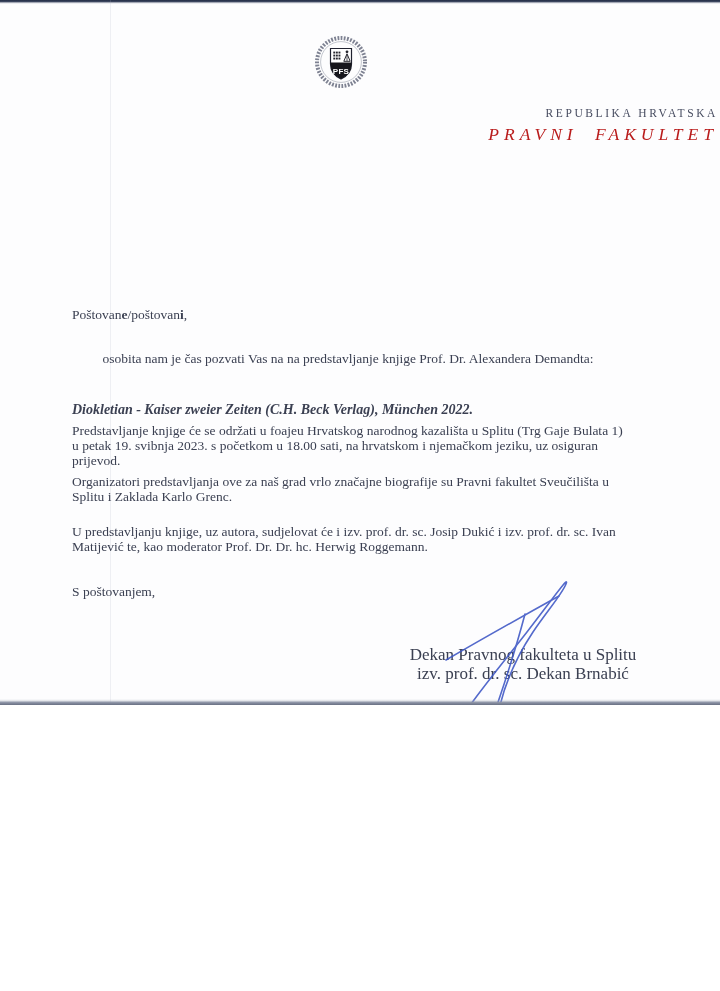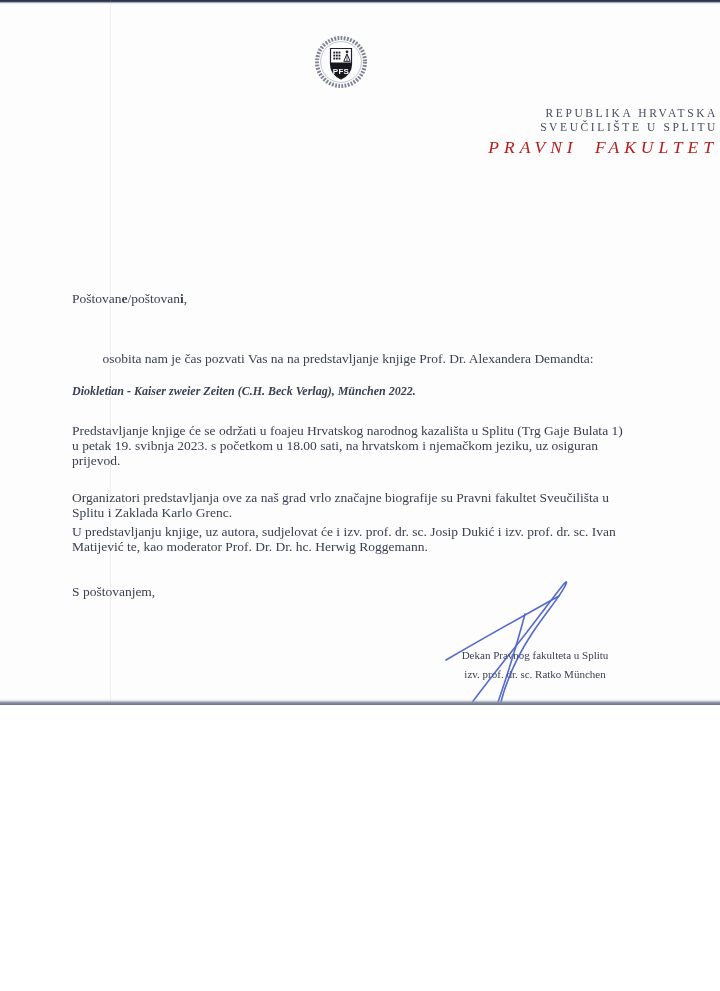--- a/index.html
+++ b/index.html
@@ -32,32 +32,32 @@
   .h-small { font-size:11.5px; line-height:13.5px; letter-spacing:2.6px; }
   .h-faculty {
     font-size:17.5px; font-style:italic; letter-spacing:5px; word-spacing:8px;
     margin-top:3px; color:#b91c1c;
   }
   
   .para {
     position:absolute; left:72px; width:552px;
     font-size:13.5px; line-height:15px; white-space:pre-wrap;
   }
-  .salutation   { top:277px; }
+  .salutation   { top:293px; }
   .salutation b { font-weight:700; }
   .intro        { top:337px;text-align:center; }
-  .book-title   { top:372px; font-weight:700; font-style:italic; font-size:12px; }
+  .book-title   { top:388px; font-weight:700; font-style:italic; font-size:14px; }
   .venue        { top:409px; }
-  .organizers   { top:476px; }
+  .organizers   { top:460px; }
   .participants { top:510px; }
   .closing      { top:570px; }
   
   .sig-block {
-    position:absolute; top:646px; left:420px; width:230px;
-    text-align:center; font-size:11px; line-height:18.5px;
+    position:absolute; top:646px; left:408px; width:230px;
+    text-align:center; font-size:17px; line-height:18.5px;
   }
   .sig-svg { position:absolute; left:415px; top:568px; width:200px; height:212px; }
 </style>
 </head>
 <body>
 
 <div class="page">
 
   <div class="scan-top-edge"></div>
   <div class="scan-fold"></div>
@@ -86,41 +86,40 @@
       <path d="M31.8,28.3 L35,20.8 L38.2,28.3 Z" fill="none" stroke="#26262e" stroke-width="1"></path>
       <path d="M35,21.5 V28" stroke="#26262e" stroke-width="0.8"></path>
     </g>
 
     <path d="M18.5,29.5 H39.5 V31 Q39.5,41 29,46 Q18.5,41 18.5,31 Z" fill="#16161c"></path>
     <text x="29" y="40.5" text-anchor="middle" fill="#ffffff" font-family="Liberation Sans, sans-serif" font-size="8" font-weight="bold" letter-spacing="0.3">PFS</text>
   </svg>
 
   <div class="header-block">
     <div class="h-small">REPUBLIKA HRVATSKA</div>
-    <div class="h-small">SVEUČILIŠTE U SPLITU</div>
     <div class="h-faculty">PRAVNI FAKULTET</div>
   </div>
 
   <p class="para salutation"><span>Poštovan</span><b>e</b><span>/poštovan</span><b>i</b><span>,</span></p>
 
   <p class="para intro">osobita nam je čas pozvati Vas na na predstavljanje knjige Prof. Dr. Alexandera Demandta:</p>
 
   <p class="para book-title">Diokletian - Kaiser zweier Zeiten (C.H. Beck Verlag), München 2022.</p>
 
   <p class="para venue">Predstavljanje knjige će se održati u foajeu Hrvatskog narodnog kazališta u Splitu (Trg Gaje Bulata 1)  u petak 19. svibnja 2023. s početkom u 18.00 sati, na hrvatskom i njemačkom jeziku, uz osiguran prijevod.</p>
 
   <p class="para organizers">Organizatori predstavljanja ove za naš grad vrlo značajne biografije su Pravni fakultet Sveučilišta u Splitu i Zaklada Karlo Grenc.</p>
 
   <p class="para closing">S poštovanjem,</p>
 
   <p class="para participants">U predstavljanju knjige, uz autora, sudjelovat će i izv. prof. dr. sc. Josip Dukić i izv. prof. dr. sc. Ivan Matijević te, kao moderator Prof. Dr. Dr. hc. Herwig Roggemann.</p>
 
   <div class="sig-block">
     <div>Dekan Pravnog fakulteta u Splitu</div>
-    <div>izv. prof. dr. sc. Ratko München</div>
+    <div>izv. prof. dr. sc. Dekan Brnabić</div>
   </div>
 
   <svg class="sig-svg" viewBox="0 0 200 212">
     <g fill="none" stroke="#3d56c5" stroke-width="1.6" stroke-linecap="round" opacity="0.88">
       <path d="M 22,176 C 26,170 30,167 34,168 C 52,138 84,100 112,64 C 136,33 155,6 151,16 C 147,26 133,42 118,64 C 98,94 88,122 83,146"></path>
       <path d="M 31,92 C 62,74 108,48 144,28"></path>
       <path d="M 110,46 C 100,84 88,120 79,146 C 70,172 54,180 45,170 C 37,160 47,146 60,139 C 74,132 83,141 85,158 C 87,176 82,193 76,206"></path>
     </g>
   </svg>
 

